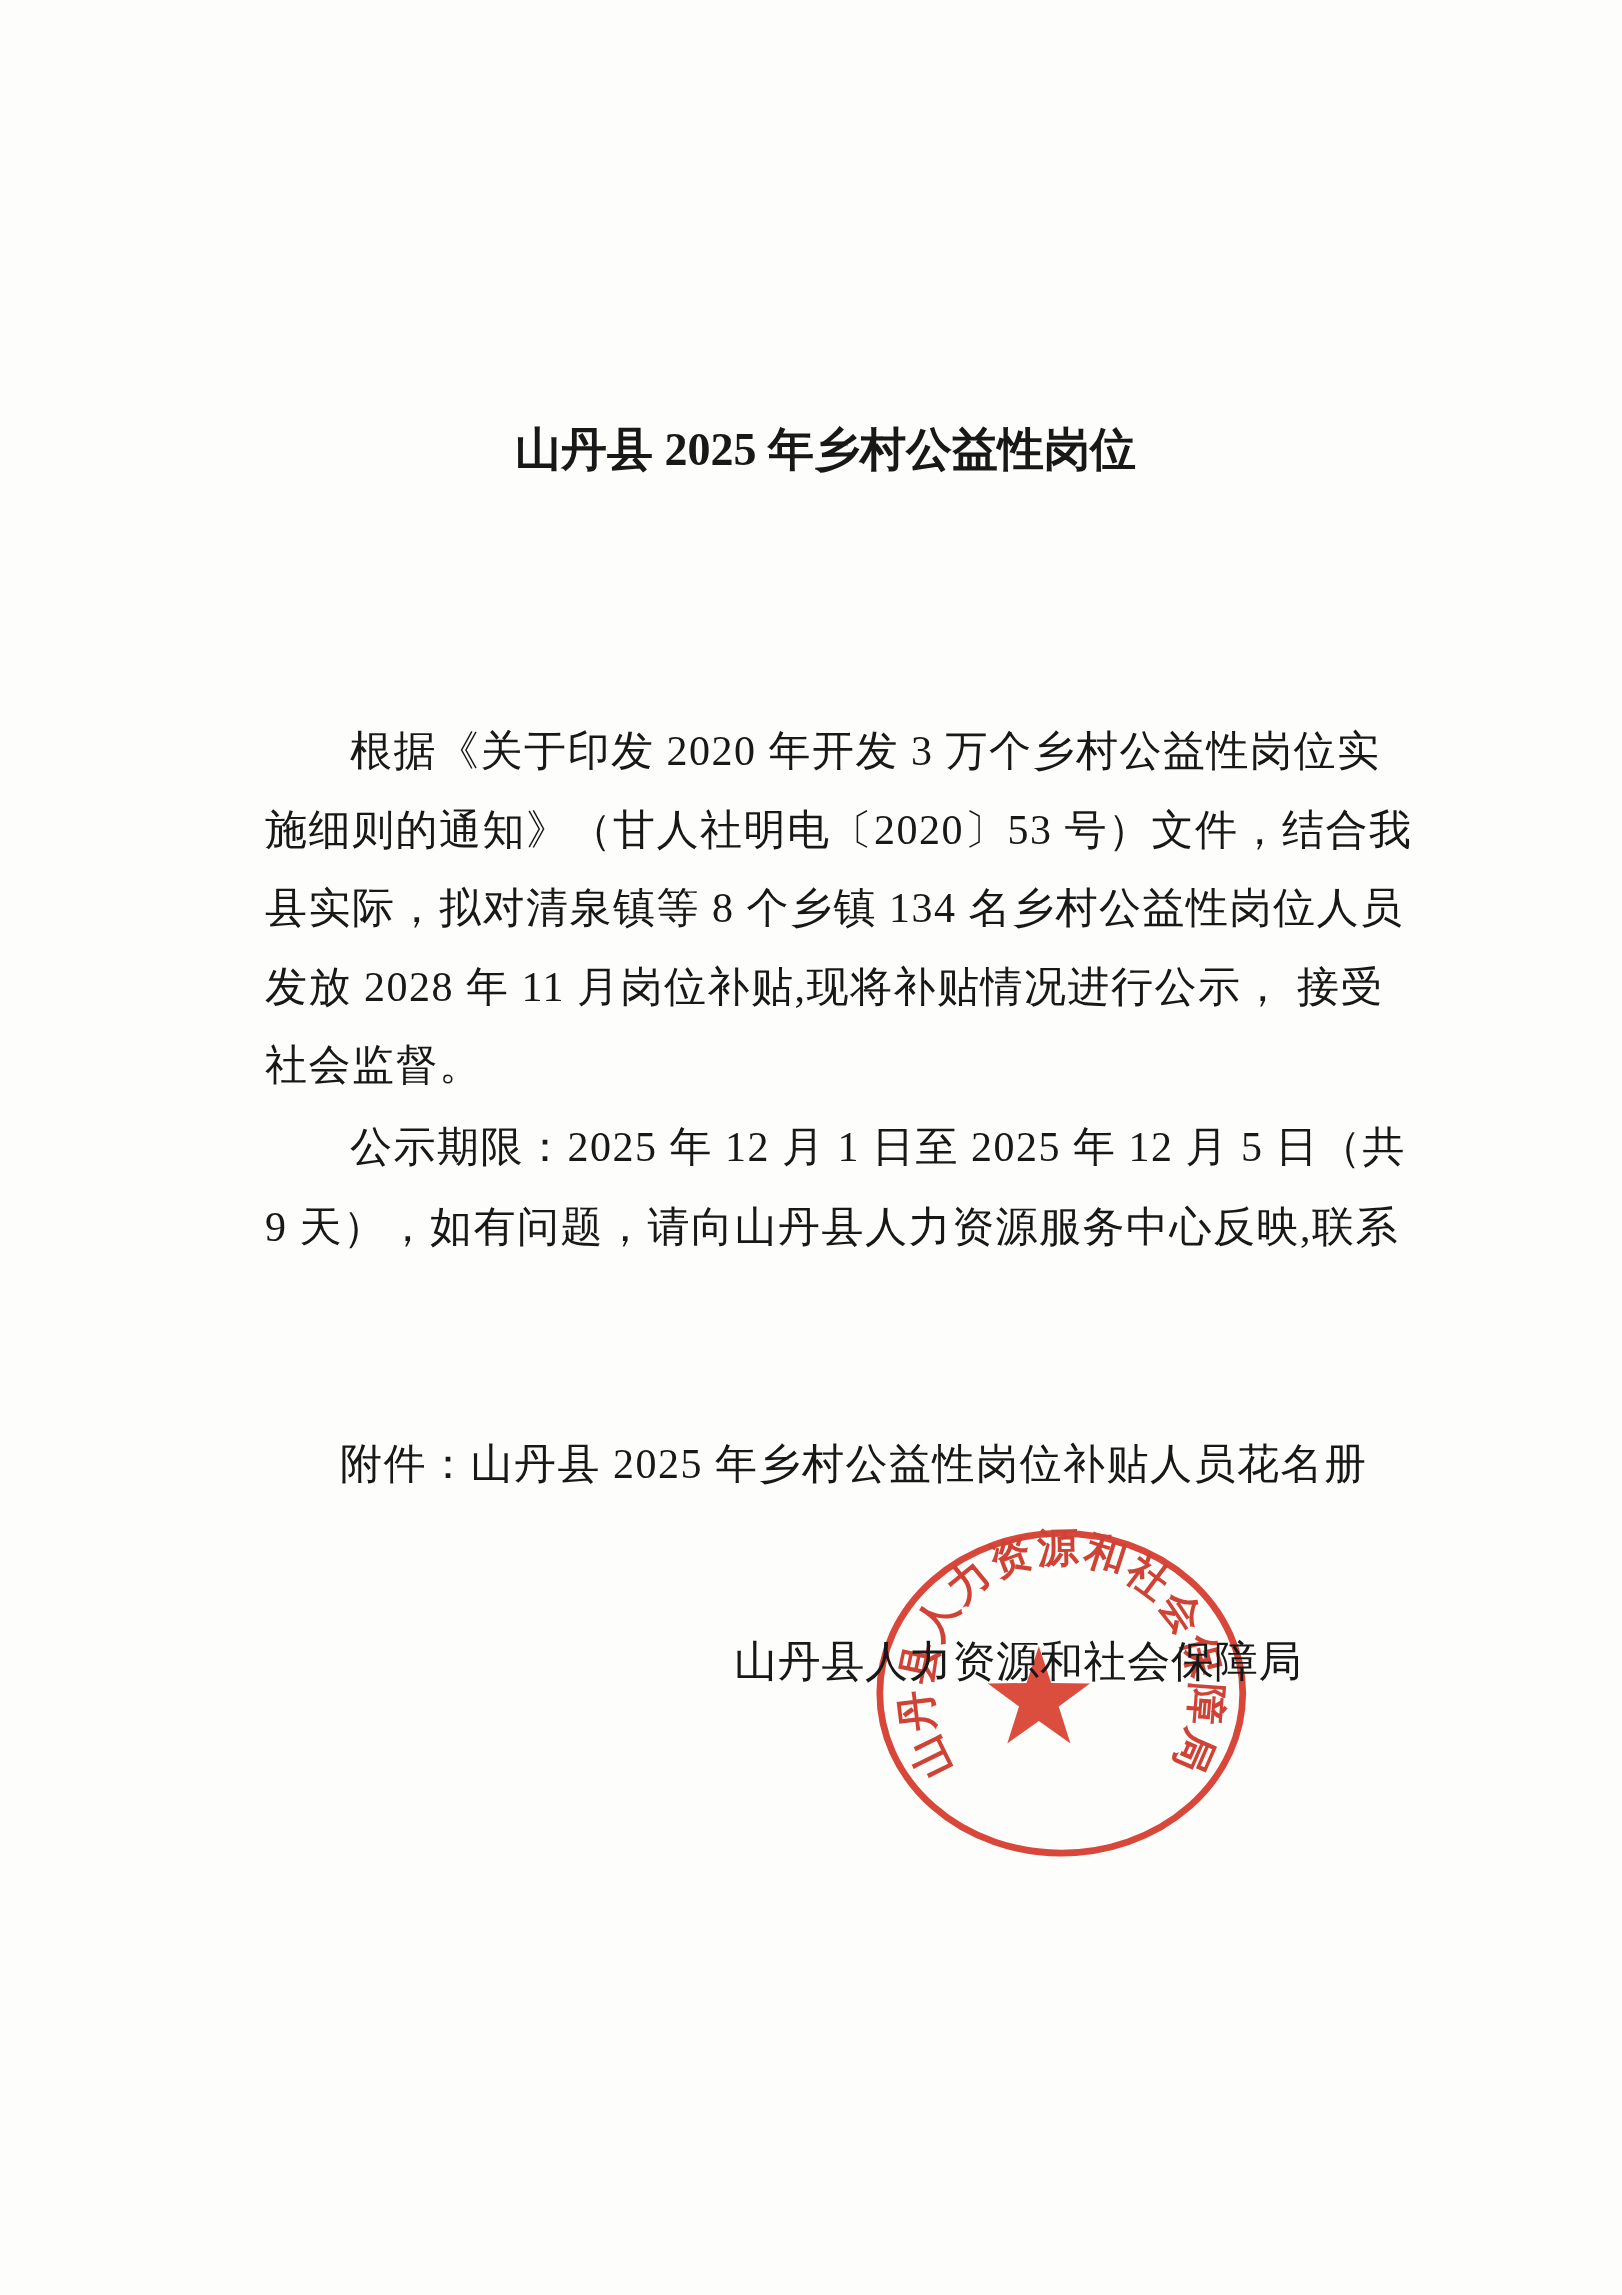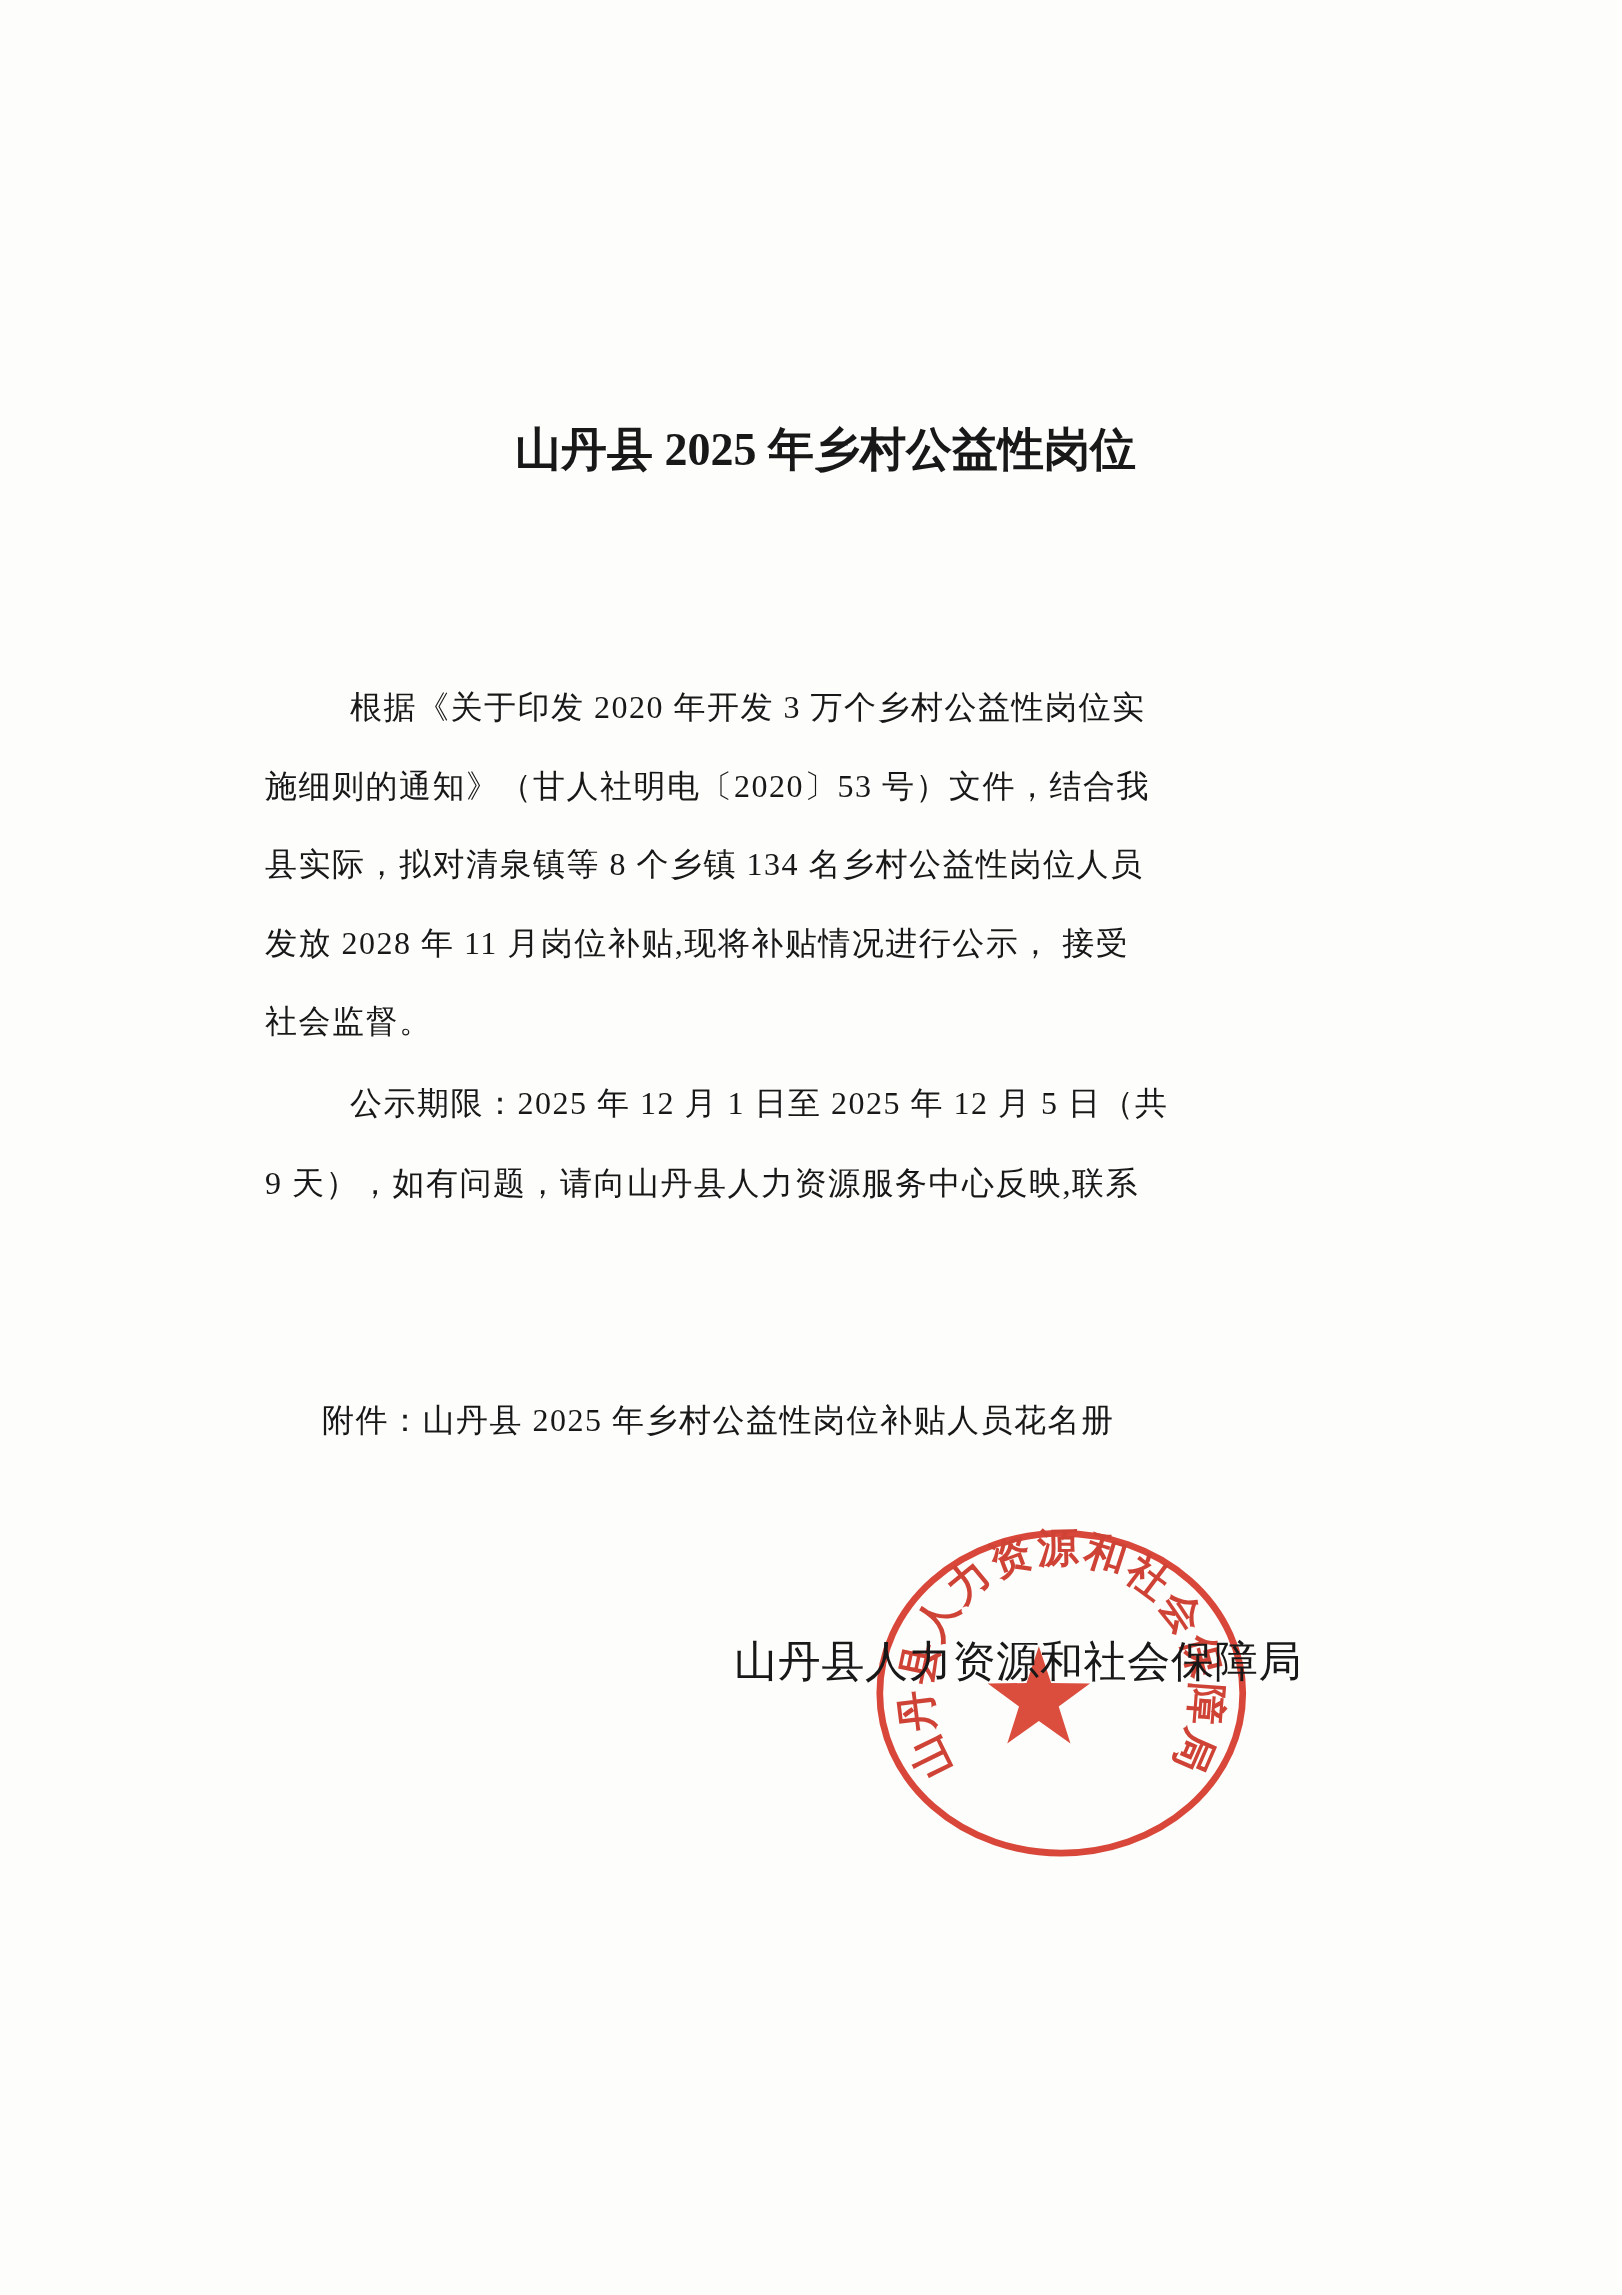--- a/index.html
+++ b/index.html
@@ -12,23 +12,24 @@
     color:#181818;
   }
   .title{
     position:absolute;left:265px;width:1121px;
     text-align:center;font-weight:bold;
     font-size:46px;line-height:63px;
     white-space:nowrap;z-index:1;
   }
   .bodyline{
     position:absolute;
-    font-size:32px;line-height:46px;
+    font-size:42px;line-height:46px;
     white-space:nowrap;z-index:1;
     letter-spacing:1.5px;
+    margin-top:44px;
   }
   .sig{
     position:absolute;
     font-size:43px;line-height:46px;
     white-space:nowrap;z-index:3;
     letter-spacing:0.7px;
   }
   .seal{
     position:absolute;left:867px;top:1523px;
     width:396px;height:351px;z-index:2;
@@ -59,18 +60,18 @@
 
   <div class="bodyline" style="top:684px;left:350px">根据《关于印发 2020 年开发 3 万个乡村公益性岗位实</div>
   <div class="bodyline" style="top:763px;left:265px">施细则的通知》（甘人社明电〔2020〕53 号）文件，结合我</div>
   <div class="bodyline" style="top:841px;left:265px">县实际，拟对清泉镇等 8 个乡镇 134 名乡村公益性岗位人员</div>
   <div class="bodyline" style="top:920px;left:265px">发放 2028 年 11 月岗位补贴,现将补贴情况进行公示， 接受</div>
   <div class="bodyline" style="top:998px;left:265px">社会监督。</div>
 
   <div class="bodyline" style="top:1080px;left:350px">公示期限：2025 年 12 月 1 日至 2025 年 12 月 5 日（共</div>
   <div class="bodyline" style="top:1160px;left:265px">9 天），如有问题，请向山丹县人力资源服务中心反映,联系</div>
 
-  <div class="bodyline" style="top:1397px;left:322px">附件：山丹县 2025 年乡村公益性岗位补贴人员花名册</div>
+  <div class="bodyline" style="top:1397px;left:340px">附件：山丹县 2025 年乡村公益性岗位补贴人员花名册</div>
 
   <div class="sig" style="top:1639px;left:734px">山丹县人力资源和社会保障局</div>
 
 </div>
 
 
 </body></html>

